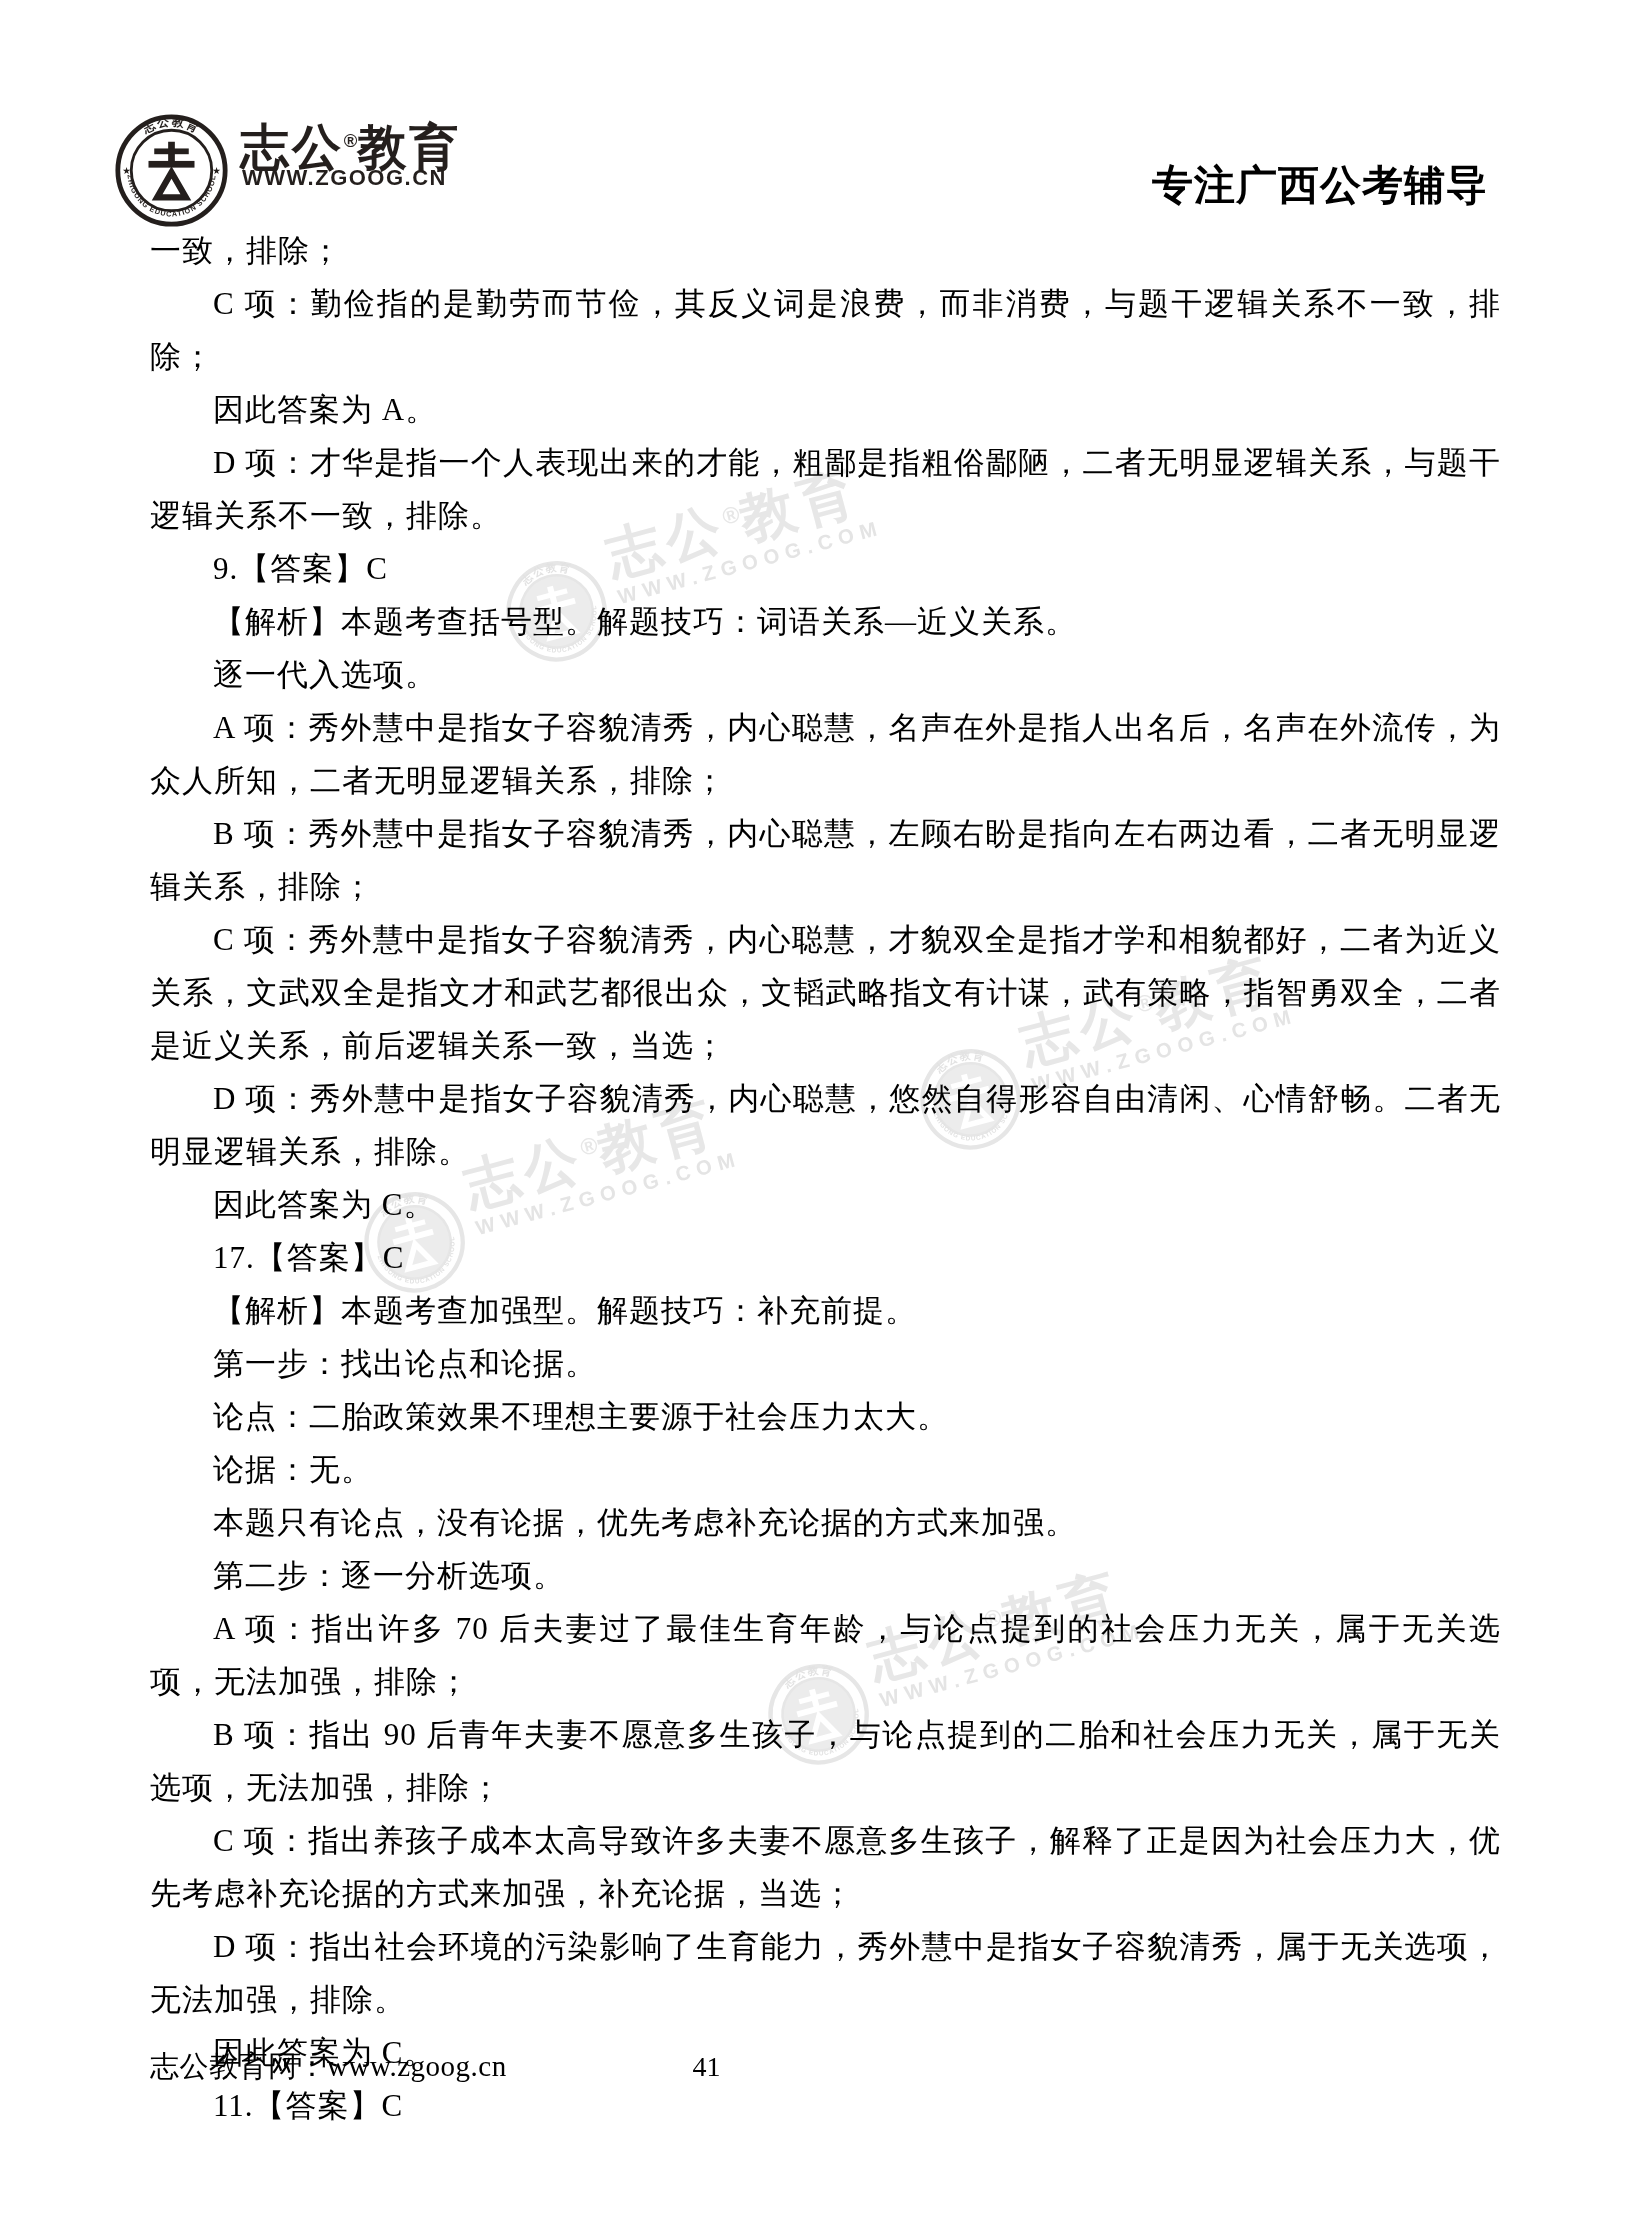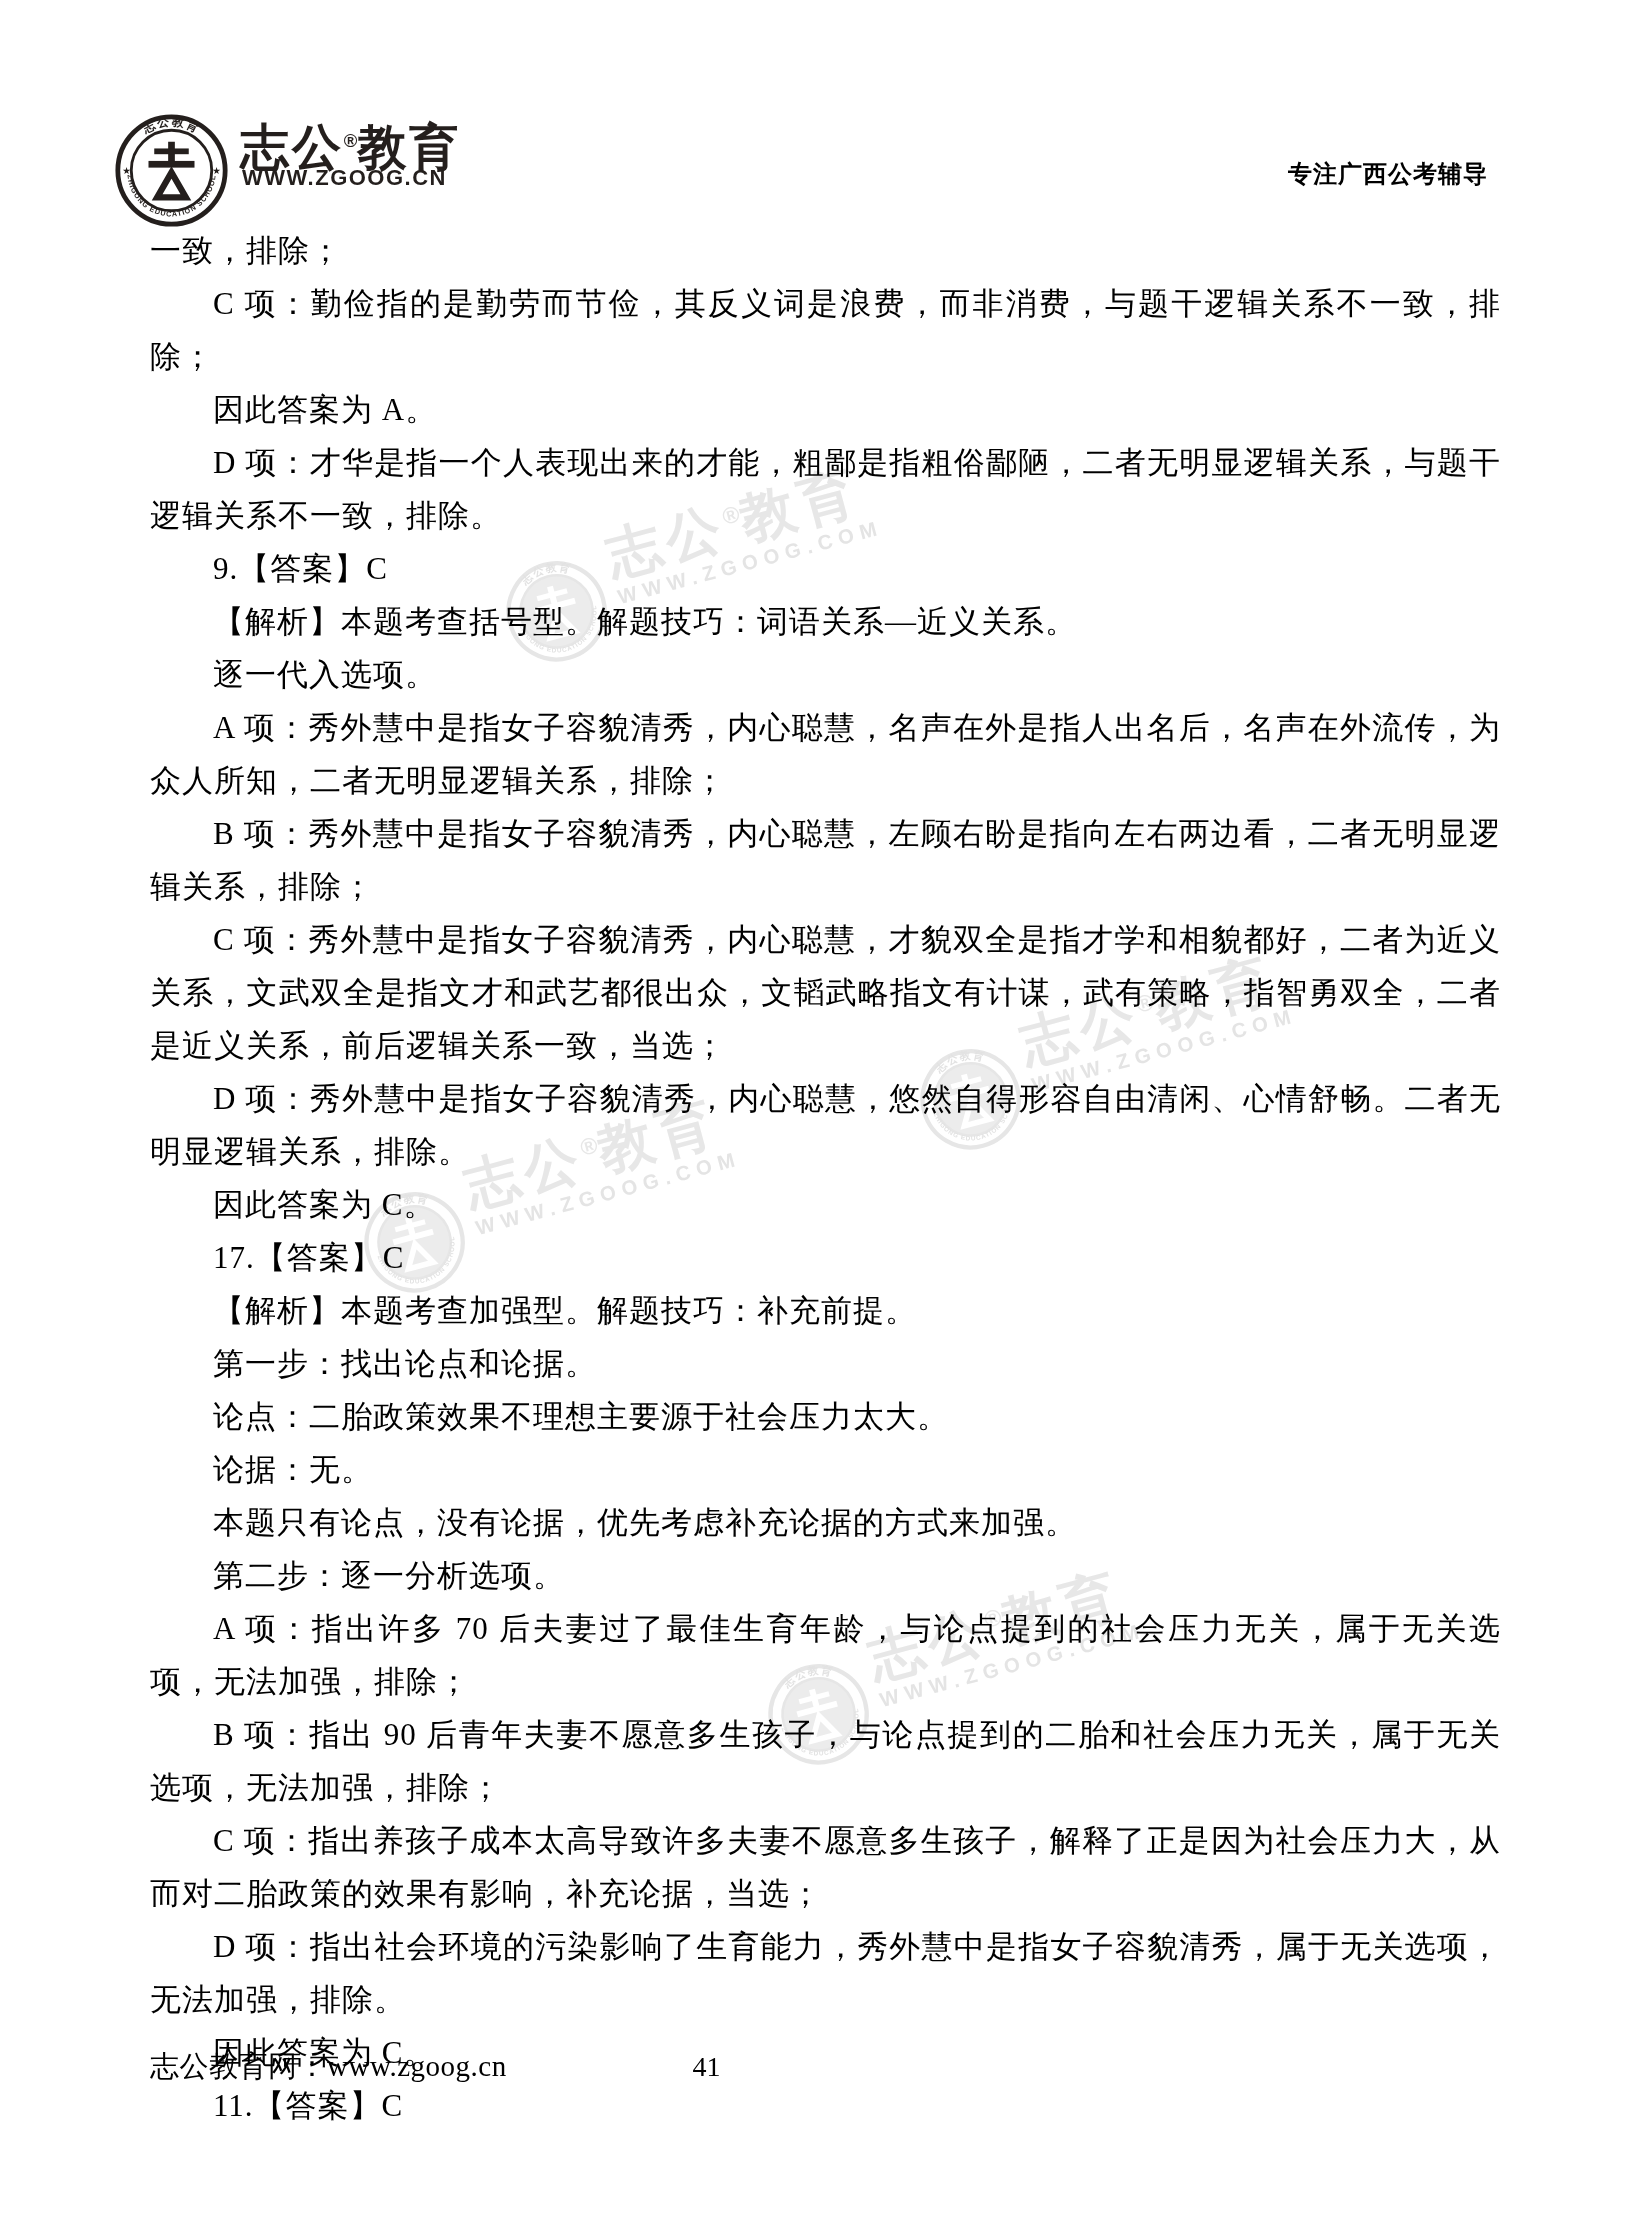--- a/index.html
+++ b/index.html
@@ -20,21 +20,21 @@
   }
   #brand-text sup{font-size:18.4px;letter-spacing:0;}
   #logo-url{
     position:absolute;left:242px;top:165px;
     font-family:"Liberation Sans","DejaVu Sans",sans-serif;
     font-weight:bold;font-size:22px;letter-spacing:1.5px;
     color:#241f1d;white-space:nowrap;
   }
   #tagline{
     position:absolute;right:163px;top:158px;
-    font-size:24px;font-weight:bold;color:#000;
+    font-size:41px;font-weight:bold;color:#000;
     letter-spacing:1px;white-space:nowrap;
   }
   
   .watermark{
     position:absolute;display:flex;align-items:center;
     transform:rotate(-15deg);transform-origin:51px 51px;
     pointer-events:none;z-index:0;
   }
   .wm-seal{width:103px;height:103px;flex:0 0 auto;}
   .wm-text{margin-left:11.6px;transform:translateY(-26px);}
@@ -181,21 +181,21 @@
       <p>因此答案为 C。</p>
       <p>17.【答案】C</p>
       <p>【解析】本题考查加强型。解题技巧：补充前提。</p>
       <p>第一步：找出论点和论据。</p>
       <p>论点：二胎政策效果不理想主要源于社会压力太大。</p>
       <p>论据：无。</p>
       <p>本题只有论点，没有论据，优先考虑补充论据的方式来加强。</p>
       <p>第二步：逐一分析选项。</p>
       <p>A 项：指出许多 70 后夫妻过了最佳生育年龄，与论点提到的社会压力无关，属于无关选项，无法加强，排除；</p>
       <p>B 项：指出 90 后青年夫妻不愿意多生孩子，与论点提到的二胎和社会压力无关，属于无关选项，无法加强，排除；</p>
-      <p>C 项：指出养孩子成本太高导致许多夫妻不愿意多生孩子，解释了正是因为社会压力大，从而对二胎政策的效果有影响，补充论据，当选；</p>
+      <p>C 项：指出养孩子成本太高导致许多夫妻不愿意多生孩子，解释了正是因为社会压力大，优先考虑补充论据的方式来加强，补充论据，当选；</p>
       <p>D 项：指出社会环境的污染影响了生育能力，秀外慧中是指女子容貌清秀，属于无关选项，无法加强，排除。</p>
       <p>因此答案为 C。</p>
       <p>11.【答案】C</p>
     </div>
 
   <div id="footer-site"><span>志公教育网：</span><span>www.zgoog.cn</span></div>
   <div id="page-number">41</div>
 
 </div>
 

